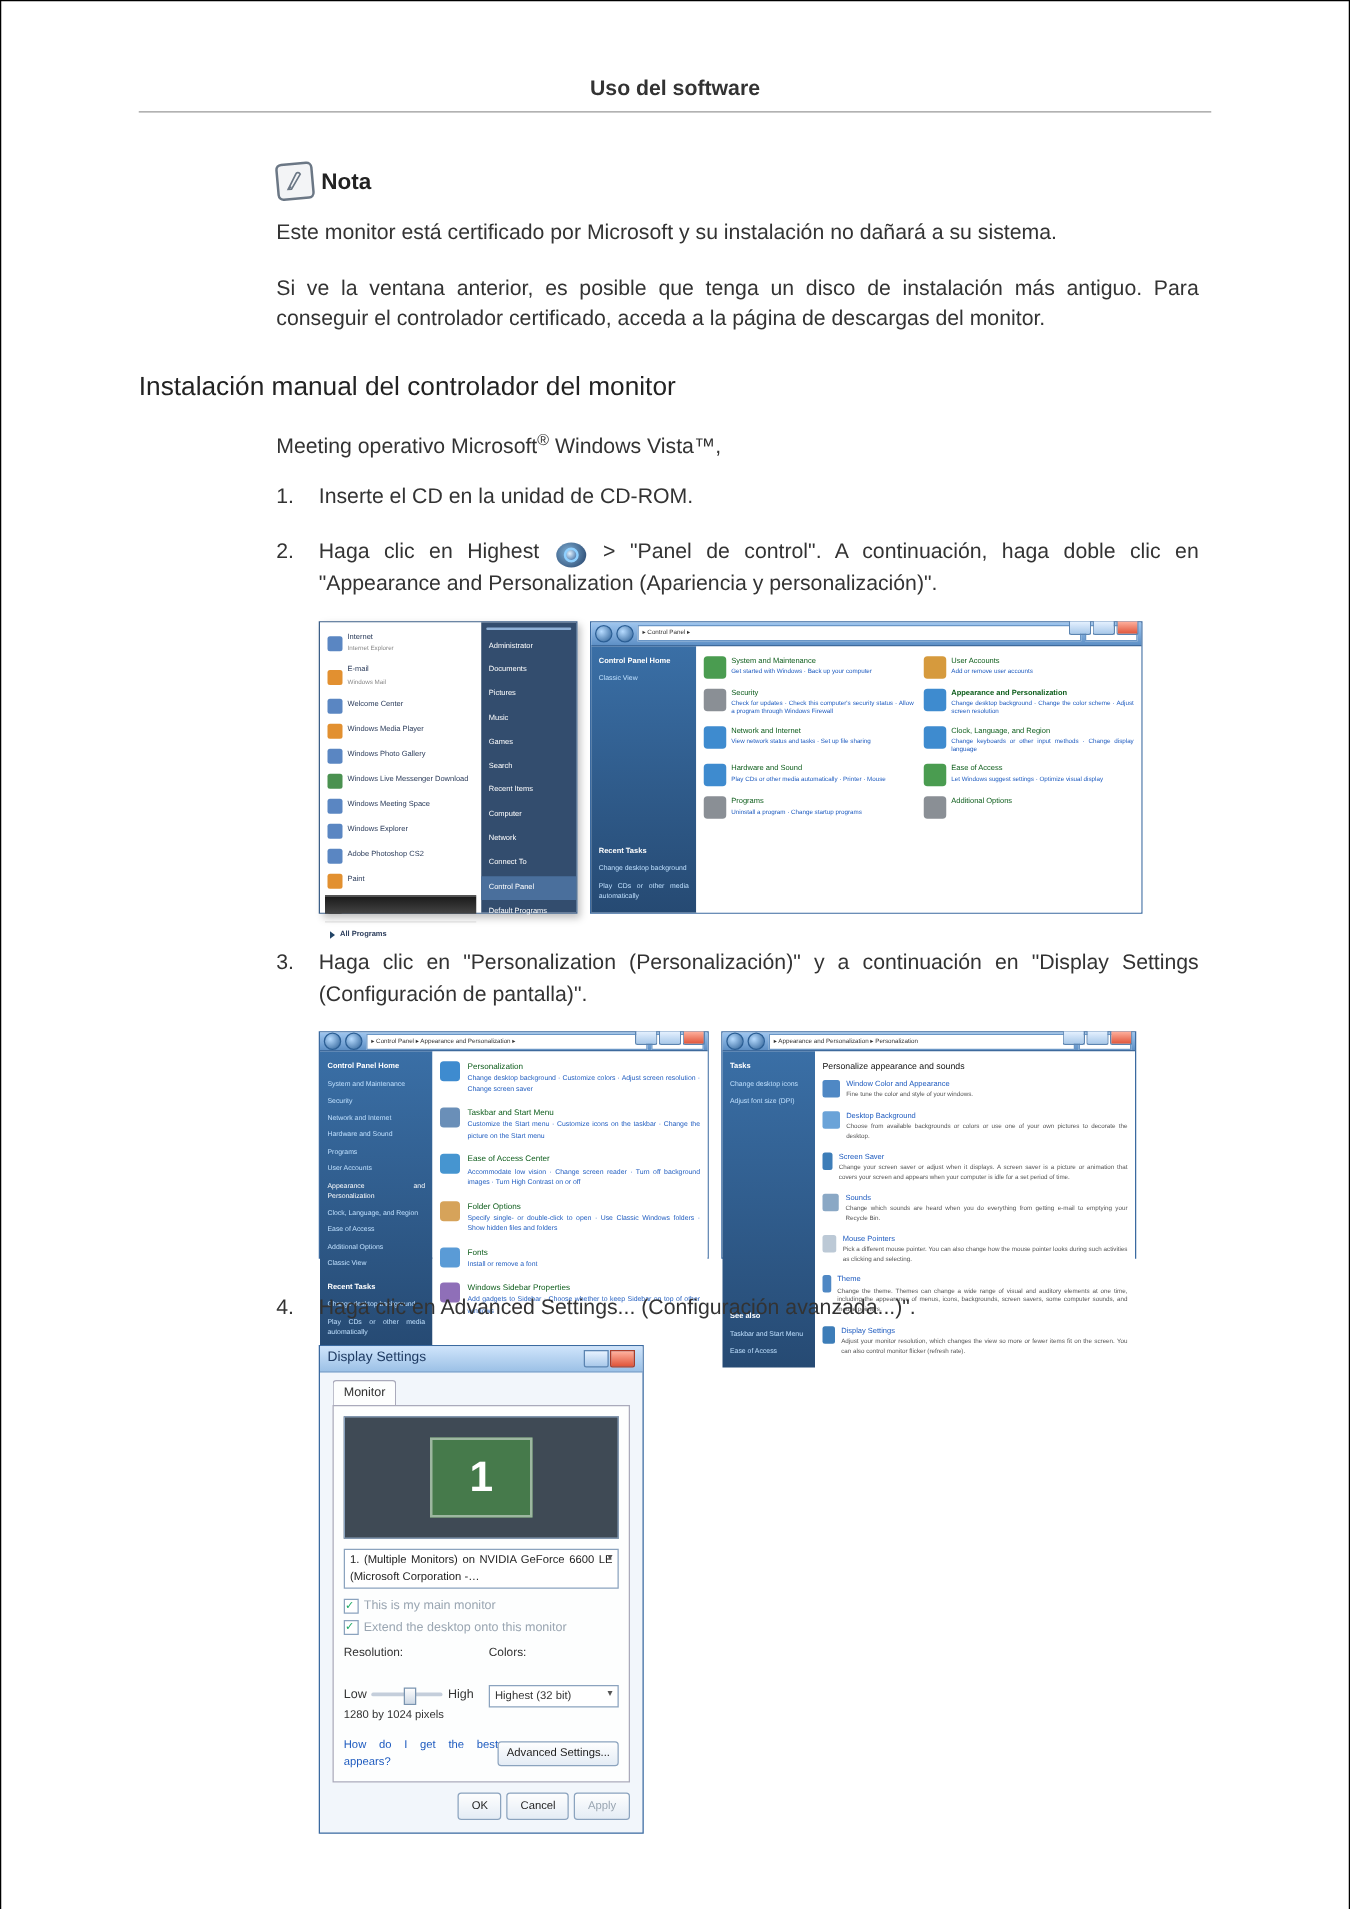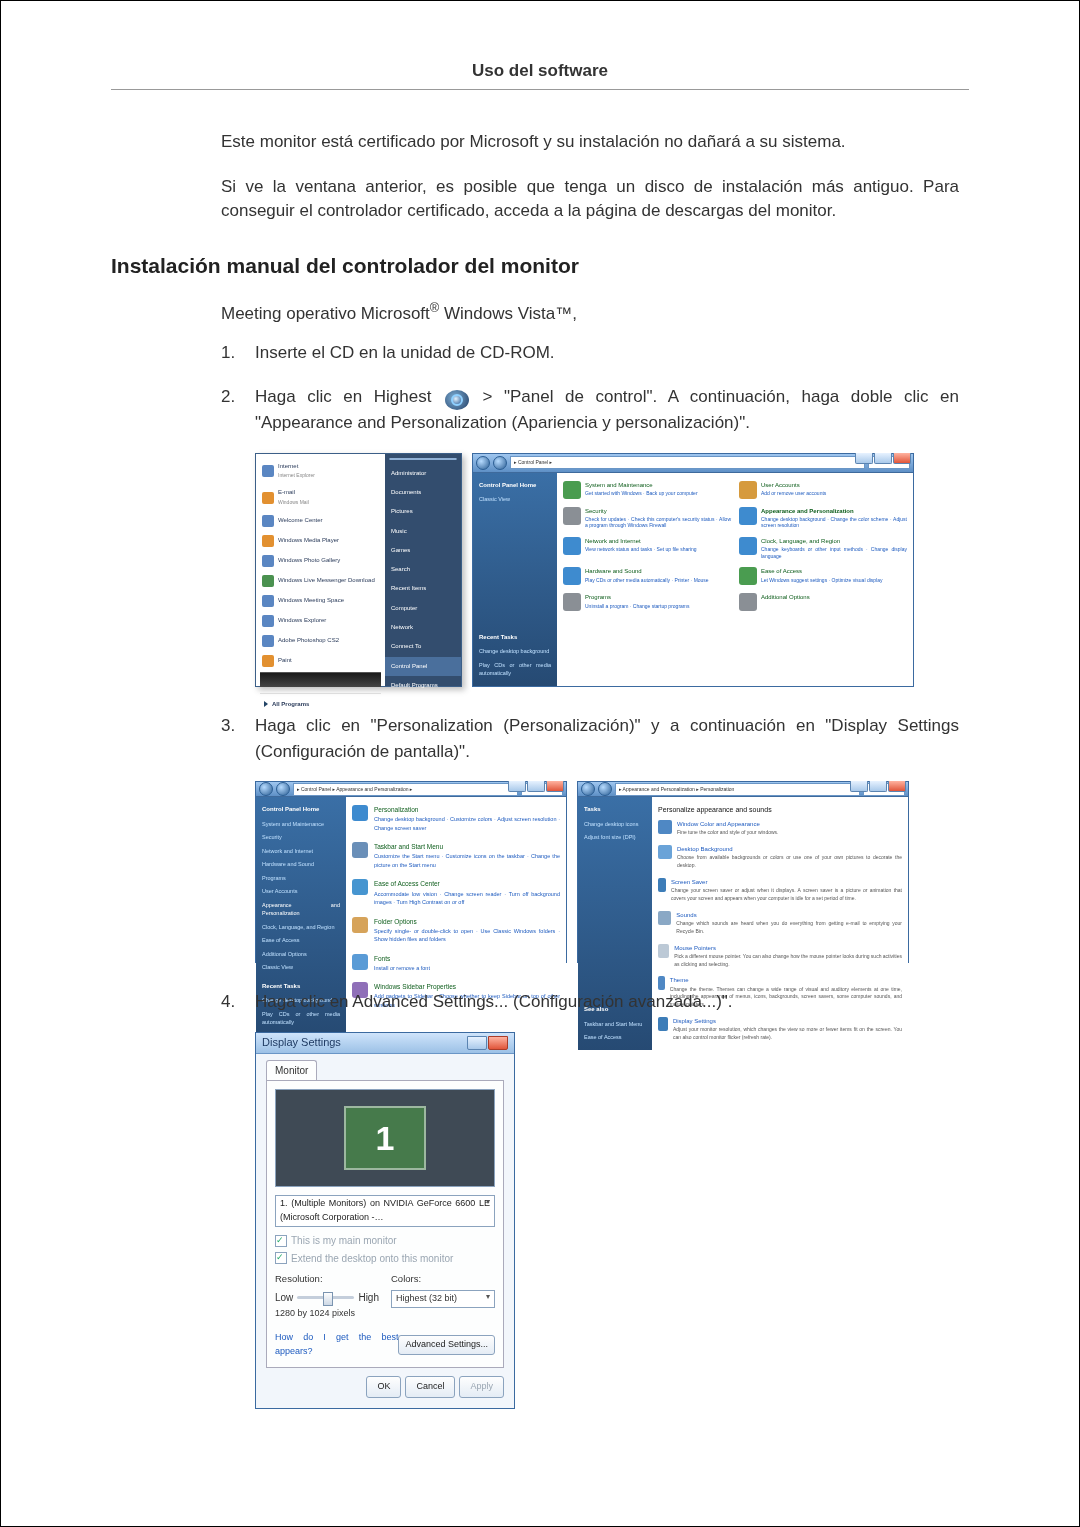--- a/index.html
+++ b/index.html
@@ -59,21 +59,21 @@
   }
   p.body {
     font-size: 17px;
     line-height: 1.45;
     margin: 0 0 20px 0;
     color: #333;
     text-align: justify;
   }
   h2.section-heading {
     font-size: 21px;
-    font-weight: bold;
+    font-weight: normal;
     color: #222;
     margin: 30px 0 22px -110px;
   }
   p.intro {
     font-size: 17px;
     margin: 0 0 16px 0;
     color: #333;
   }
   ol.steps {
     list-style: none;
@@ -410,21 +410,21 @@
     right: 4px;
     top: 0;
     font-size: 8px;
     color: #555;
   }
   .dlg-check { display: flex; align-items: center; gap: 4px; margin: 2px 0; }
   .dlg-check .cb { width: 10px; height: 10px; border: 1px solid #8ba3be; background: #fff; position: relative; }
   .dlg-check .cb.checked::after { content: "✓"; position: absolute; inset: -2px 0 0 0; font-size: 9px; color: #2a6; }
   .dlg-halves { display: flex; gap: 12px; margin-top: 6px; }
   .dlg-half { flex: 1; }
-  .dlg-half .lbl { font-size: 9.5px; margin-bottom: 3px; }
+  .dlg-half .lbl { font-size: 9.5px; margin-bottom: 17px; }
   .slider-row { display: flex; align-items: center; gap: 4px; }
   .slider-track {
     flex: 1; height: 3px; background: #c4cedb; position: relative; border-radius: 2px;
   }
   .slider-thumb {
     position: absolute; top: -4px; width: 8px; height: 12px;
     background: linear-gradient(#fefefe, #cdd8e5);
     border: 1px solid #7a94b0;
     left: 45%;
   }
@@ -452,20 +452,29 @@
 </style>
 </head>
 <body>
 
 <div class="page">
   <div class="page-header">Uso del software</div>
   <hr class="hr">
 
   <div class="content">
 
+    <div class="note-row">
+      <span class="note-icon">
+        <svg viewBox="0 0 24 24" fill="none" stroke="#6b7785" stroke-width="2">
+          <path d="M3 21 L14 3 C15 1 18 2 19 4 L7 21 Z"></path>
+          <path d="M3 21 L7 18"></path>
+        </svg>
+      </span>
+      <span class="note-label">Nota</span>
+    </div>
 
     <p class="body">Este monitor está certificado por Microsoft y su instalación no dañará a su sistema.</p>
     <p class="body">Si ve la ventana anterior, es posible que tenga un disco de instalación más antiguo. Para conseguir el controlador certificado, acceda a la página de descargas del monitor.</p>
 
     <h2 class="section-heading">Instalación manual del controlador del monitor</h2>
 
     <p class="intro">
       <span>Meeting operativo Microsoft</span><span class="sup">®</span><span> Windows Vista™,</span>
     </p>
 

